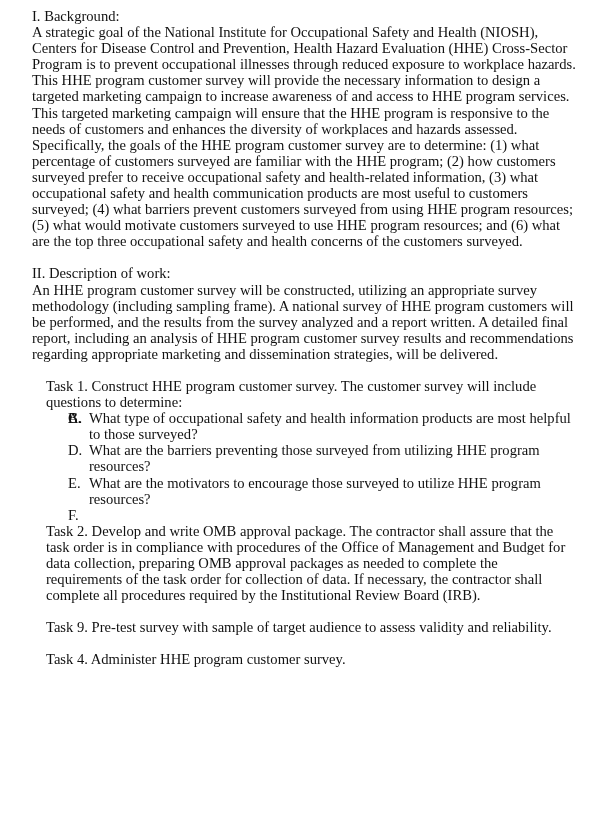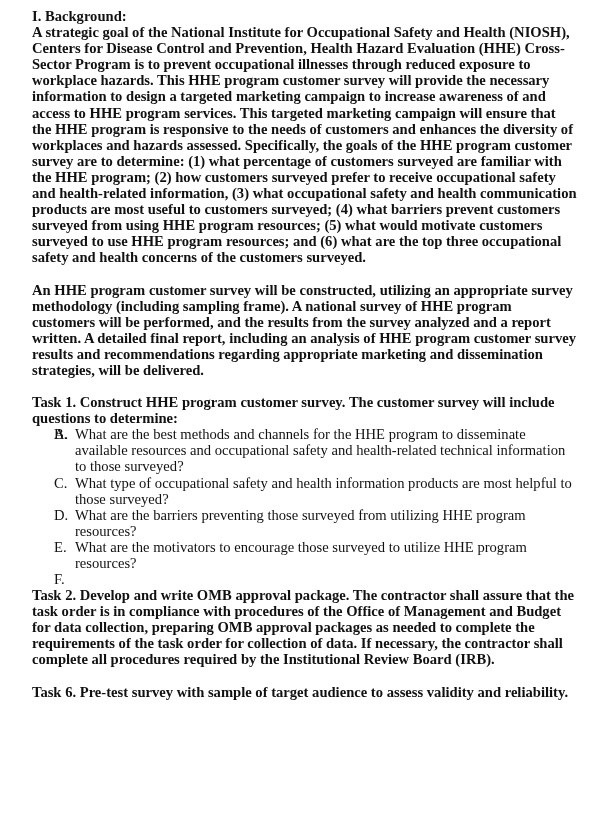--- a/index.html
+++ b/index.html
@@ -4,51 +4,51 @@
 <style>
   html, body { margin: 0; padding: 0; background: #ffffff; }
   body {
     width: 610px; height: 819px; overflow: hidden; position: relative;
     font-family: "Liberation Serif", "DejaVu Serif", serif;
     color: #111111;
     font-size: 14.6px;
     line-height: 16.1px;
   }
   .page { position: absolute; left: 32px; top: 8px; width: 545px; }
-  .heading { font-weight: bold; margin: 0; }
-  p { margin: 0; font-weight: bold; }
+  .heading { font-weight: normal; margin: 0; }
+  p { margin: 0; }
   .section { margin-bottom: 16px; }
-  .para { margin-bottom: 16px; }
+  .para { margin-bottom: 16px; margin-left: 14px; }
   ol.questions { list-style: none; margin: 0; padding: 0; }
   ol.questions li { position: relative; padding-left: 43px; }
   ol.questions li .letter { position: absolute; left: 22px; top: 0; }
 </style>
 </head>
 <body>
 
 <div class="page">
 
   <div class="section">
     <p class="heading">I.  Background:</p>
     <p>A strategic goal of the National Institute for Occupational Safety and Health (NIOSH), Centers for Disease Control and Prevention, Health Hazard Evaluation (HHE) Cross-Sector Program is to prevent occupational illnesses through reduced exposure to workplace hazards.  This HHE program customer survey will provide the necessary information to design a targeted marketing campaign to increase awareness of and access to HHE program services.  This targeted marketing campaign will ensure that the HHE program is responsive to the needs of customers and enhances the diversity of workplaces and hazards assessed.  Specifically, the goals of the HHE program customer survey are to determine: (1) what percentage of customers surveyed are familiar with the HHE program; (2) how customers surveyed prefer to receive occupational safety and health-related information, (3) what occupational safety and health communication products are most useful to customers surveyed; (4) what barriers prevent customers surveyed from using HHE program resources; (5) what would motivate customers surveyed to use HHE program resources; and (6) what are the top three occupational safety and health concerns of the customers surveyed.</p>
   </div>
 
   <div class="section">
+    <p class="heading">II.  Description of work:</p>
     <p>An HHE program customer survey will be constructed, utilizing an appropriate survey methodology (including sampling frame).  A national survey of HHE program customers will be performed, and the results from the survey analyzed and a report written.  A detailed final report, including an analysis of HHE program customer survey results and recommendations regarding appropriate marketing and dissemination strategies, will be delivered.</p>
   </div>
 
   <div class="para">
     <p>Task 1.  Construct HHE program customer survey.  The customer survey will include questions to determine:</p>
     <ol class="questions">
       <li>
         <span class="letter">A.</span>
       </li>
       <li>
         <span class="letter">B.</span>
-        <span>What are the best methods and channels for the HHE program to disseminate available resources and occupational safety and health-related technical information to those surveyed?</span>
       </li>
       <li>
         <span class="letter">C.</span>
         <span>What type of occupational safety and health information products are most helpful to those surveyed?</span>
       </li>
       <li>
         <span class="letter">D.</span>
         <span>What are the barriers preventing those surveyed from utilizing HHE program resources?</span>
       </li>
       <li>
@@ -59,17 +59,20 @@
         <span class="letter">F.</span>
       </li>
     </ol>
   </div>
 
   <div class="para">
     <p>Task 2.  Develop and write OMB approval package.  The contractor shall assure that the task order is in compliance with procedures of the Office of Management and Budget for data collection, preparing OMB approval packages as needed to complete the requirements of the task order for collection of data.  If necessary, the contractor shall complete all procedures required by the Institutional Review Board (IRB).</p>
   </div>
 
   <div class="para">
-    <p>Task 6.  Pre-test survey with sample of target audience to assess validity and reliability.</p>
+    <p>Task 9.  Pre-test survey with sample of target audience to assess validity and reliability.</p>
   </div>
 
+  <div class="para">
+    <p>Task 4.  Administer HHE program customer survey.</p>
+  </div>
 
 </div>
 
 </body></html>

